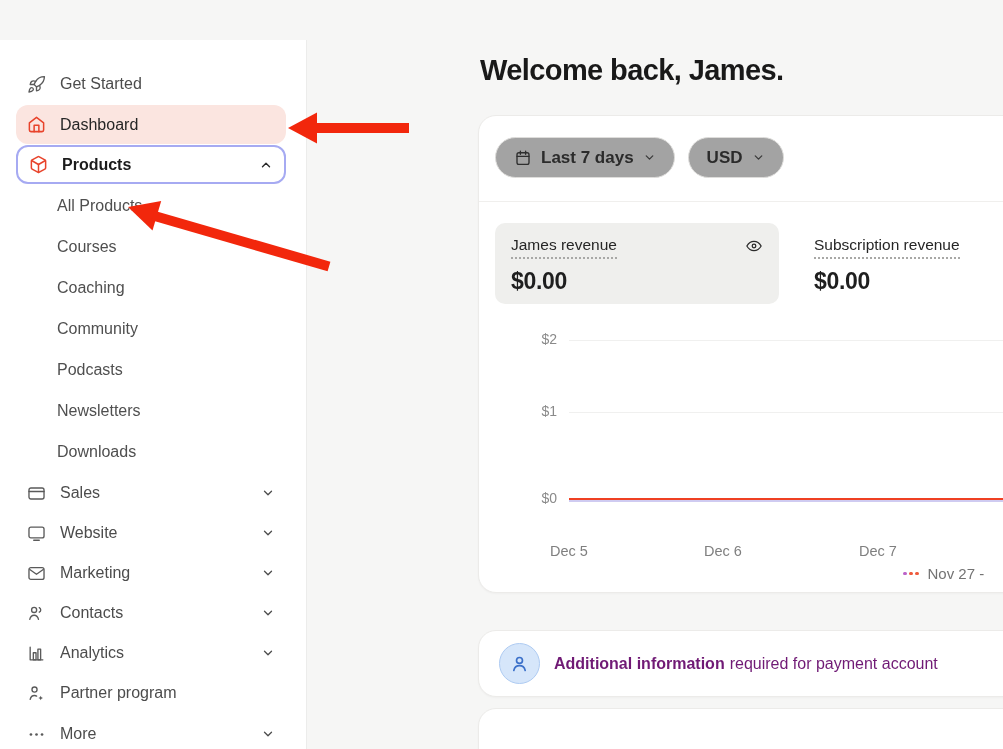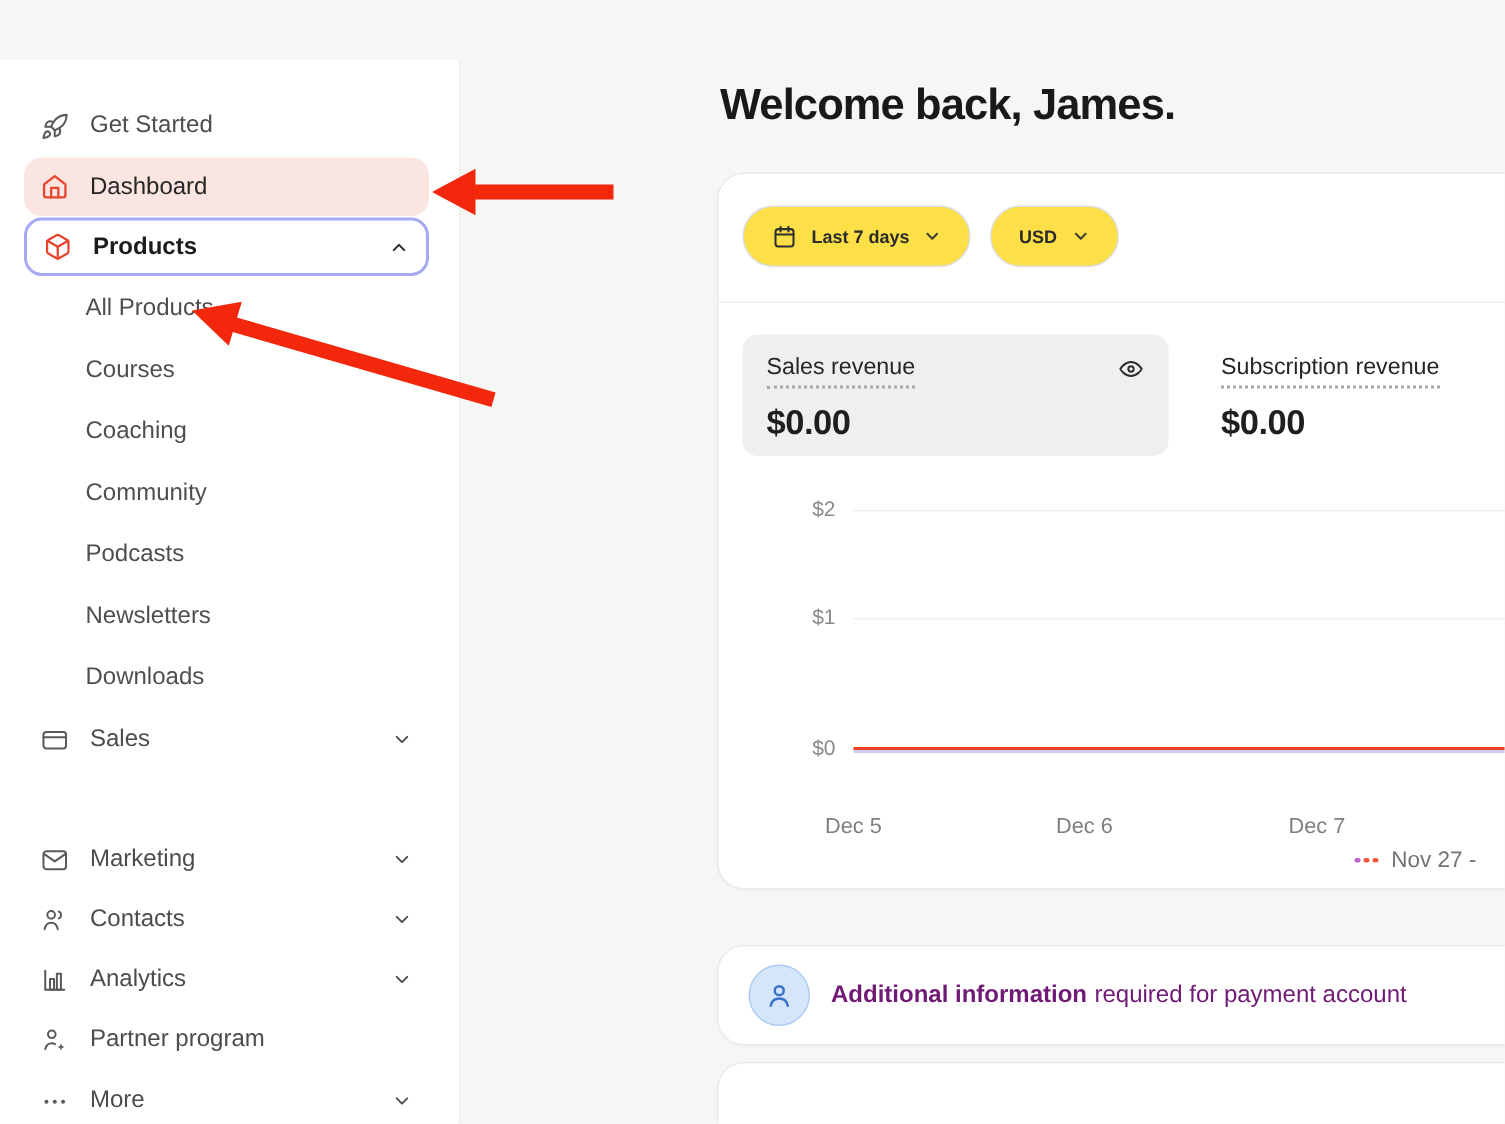--- a/index.html
+++ b/index.html
@@ -17,21 +17,21 @@
   .nav-sub { padding-left:41px; color:#4f4f4f; }
 
   
   .greeting { position:absolute; left:480px; top:54px; font-size:29px; font-weight:800; letter-spacing:-0.6px; color:#191919; }
   .card { position:absolute; background:#ffffff; border:1px solid #ecebe9; border-radius:18px; box-shadow:0 1px 2px rgba(0,0,0,0.03); }
   .card-main { left:478px; top:115px; width:762px; height:478px; }
   .card-banner { left:478px; top:630px; width:762px; height:67px; display:flex; align-items:center; padding:0 20px; gap:14px; cursor:pointer; }
   .card-next { left:478px; top:708px; width:762px; height:80px; }
 
   .pill-row { position:absolute; left:16px; top:21px; display:flex; gap:13px; }
-  .pill { display:flex; align-items:center; gap:9px; height:41px; padding:0 18px; border:1px solid #dedddb; border-radius:999px; background:#fde047; font-size:12px; font-weight:600; color:#2b2b2b; cursor:pointer; }
+  .pill { display:flex; align-items:center; gap:9px; height:41px; padding:0 18px; border:1px solid #dedddb; border-radius:999px; background:#a3a3a3; font-size:17px; font-weight:600; color:#2b2b2b; cursor:pointer; }
   .divider { position:absolute; left:0; right:0; top:85px; height:1px; background:#f0efed; }
 
   .stat-tile { position:absolute; top:107px; width:284px; height:81px; border-radius:10px; padding:13px 16px; cursor:pointer; }
   .stat-selected { background:#efefed; }
   .stat-top { display:flex; align-items:flex-start; justify-content:space-between; }
   .stat-label { font-size:15.5px; color:#262626; border-bottom:2px dotted #a8a8a6; padding-bottom:3px; }
   .stat-value { margin-top:9px; font-size:23px; font-weight:700; color:#1f1f1f; letter-spacing:-0.3px; }
 
   .gridline { position:absolute; left:90px; right:0; height:1px; background:#f0f0ef; }
   .ytick { position:absolute; width:70px; right:682px; text-align:right; font-size:14px; color:#8a8a8a; transform:translateY(-9px); }
@@ -126,20 +126,34 @@
           </svg>
       </span>
       <span>Sales</span>
       <span class="chev">
           <svg width="14" height="14" viewBox="0 0 24 24" fill="none" stroke="#4c4c4c" stroke-width="2.2" stroke-linecap="round" stroke-linejoin="round">
             <polyline points="6 9 12 15 18 9"></polyline>
           </svg>
         </span>
     </div>
 
+    <div class="nav-item" style="top:473px">
+      <span class="icn">
+        <svg width="19" height="19" viewBox="0 0 24 24" fill="none" stroke="#5a5a5a" stroke-width="1.7" stroke-linecap="round" stroke-linejoin="round">
+            <rect x="2.5" y="4" width="19" height="13.5" rx="2.5"></rect>
+            <path d="M8.5 20.5h7"></path>
+          </svg>
+      </span>
+      <span>Website</span>
+      <span class="chev">
+          <svg width="14" height="14" viewBox="0 0 24 24" fill="none" stroke="#4c4c4c" stroke-width="2.2" stroke-linecap="round" stroke-linejoin="round">
+            <polyline points="6 9 12 15 18 9"></polyline>
+          </svg>
+        </span>
+    </div>
 
     <div class="nav-item" style="top:513px">
       <span class="icn">
         <svg width="19" height="19" viewBox="0 0 24 24" fill="none" stroke="#5a5a5a" stroke-width="1.7" stroke-linecap="round" stroke-linejoin="round">
             <rect x="2.5" y="4.5" width="19" height="15" rx="2.5"></rect>
             <path d="M3.5 7l8.5 6 8.5-6"></path>
           </svg>
       </span>
       <span>Marketing</span>
       <span class="chev">
@@ -234,21 +248,21 @@
               <polyline points="6 9 12 15 18 9"></polyline>
             </svg>
         </span>
       </button>
     </div>
 
     <div class="divider"></div>
 
     <div class="stat-tile stat-selected" style="left:16px">
       <div class="stat-top">
-        <span class="stat-label">Sales revenue</span>
+        <span class="stat-label">James revenue</span>
         <span style="display:flex;margin-top:1px">
           <svg width="18" height="18" viewBox="0 0 24 24" fill="none" stroke="#2b2b2b" stroke-width="1.7" stroke-linecap="round" stroke-linejoin="round">
               <path d="M2.5 12s3.5-6.2 9.5-6.2S21.5 12 21.5 12s-3.5 6.2-9.5 6.2S2.5 12 2.5 12z"></path>
               <circle cx="12" cy="12" r="2.4"></circle>
             </svg>
         </span>
       </div>
       <div class="stat-value">$0.00</div>
     </div>
 

